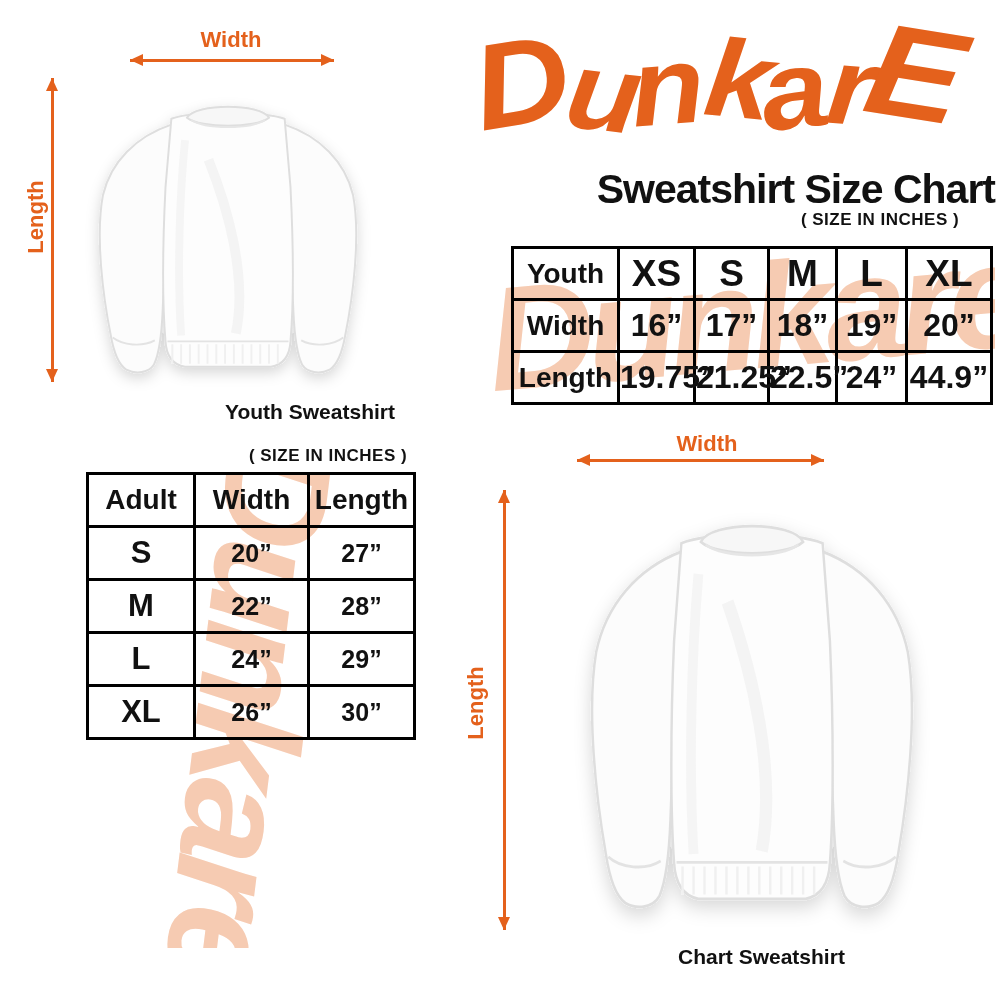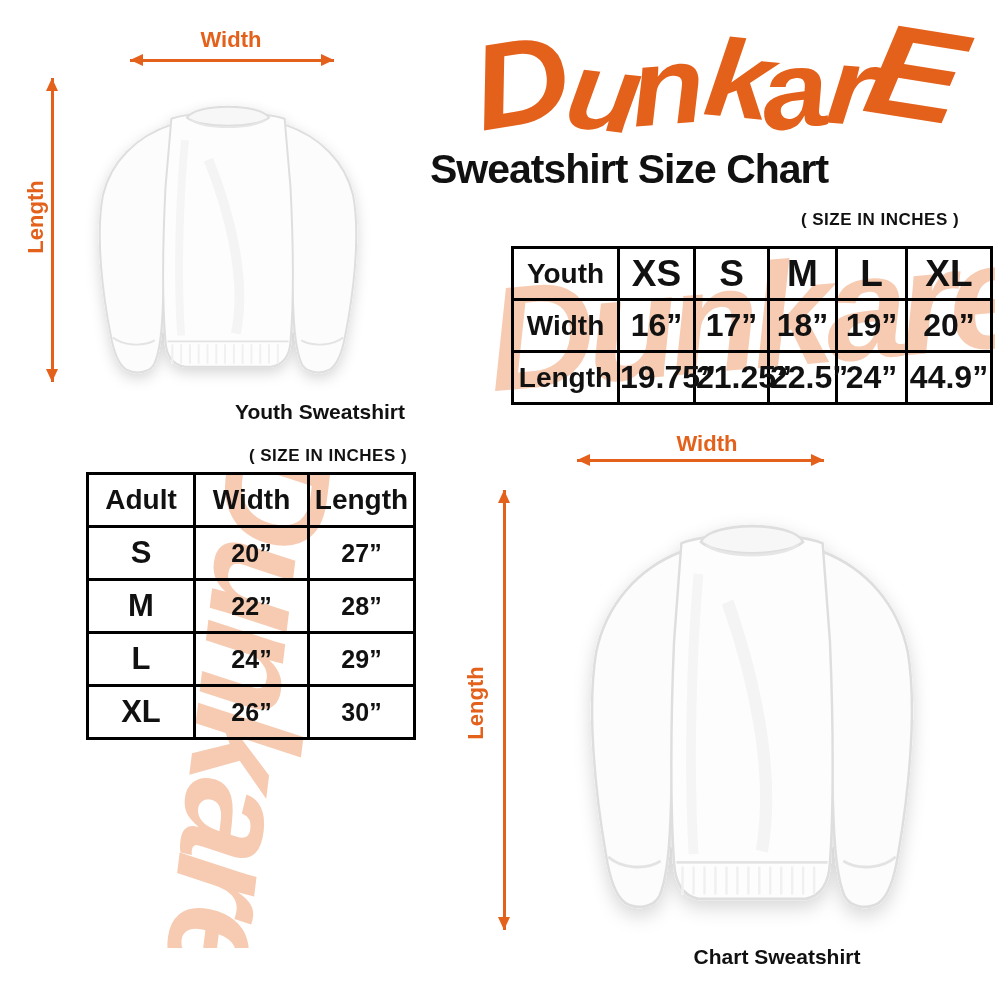--- a/index.html
+++ b/index.html
@@ -24,39 +24,39 @@
     border-top:6.5px solid transparent;border-bottom:6.5px solid transparent;border-left:13px solid var(--accent);}
   .v-arrow{position:absolute;width:3px;background:var(--accent);}
   .v-arrow::before{content:"";position:absolute;top:0;left:-5px;width:0;height:0;
     border-left:6.5px solid transparent;border-right:6.5px solid transparent;border-bottom:13px solid var(--accent);}
   .v-arrow::after{content:"";position:absolute;bottom:0;left:-5px;width:0;height:0;
     border-left:6.5px solid transparent;border-right:6.5px solid transparent;border-top:13px solid var(--accent);}
 
   .dim-label{position:absolute;color:var(--accent);font-weight:700;font-size:22px;text-align:center;line-height:26px;}
   .v-label{transform:rotate(-90deg);transform-origin:center;}
 
-  .caption{position:absolute;font-weight:700;font-size:21px;text-align:center;color:var(--ink);}
+  .caption{position:absolute;font-weight:700;font-size:21px;text-align:left;color:var(--ink);}
   .units-note{position:absolute;font-weight:700;font-size:17px;text-align:center;letter-spacing:.5px;color:var(--ink);}
 
   
   .logo{
     position:absolute;left:430px;top:6px;width:565px;height:150px;
     display:flex;align-items:center;justify-content:center;
     color:var(--accent);font-size:110px;font-weight:700;font-style:italic;
     letter-spacing:-5px;transform:scaleX(1.1);
   }
   .logo-letter{display:inline-block;transform-origin:50% 75%;}
   .logo-letter:nth-child(1){transform:rotate(-10deg) translateY(3px) scale(1.1);}
   .logo-letter:nth-child(2){transform:rotate(7deg) translateY(10px);}
   .logo-letter:nth-child(3){transform:rotate(-5deg) translateY(4px);}
   .logo-letter:nth-child(4){transform:rotate(6deg) translateY(-3px);}
   .logo-letter:nth-child(5){transform:rotate(-7deg) translateY(8px);}
   .logo-letter:nth-child(6){transform:rotate(5deg) translateY(4px);}
   .logo-letter:nth-child(7){transform:rotate(10deg) translateY(-4px) scale(1.18);}
-  .title{position:absolute;left:430px;top:146px;width:565px;text-align:left;
+  .title{position:absolute;left:430px;top:166px;width:565px;text-align:right;
     font-size:41px;font-weight:700;letter-spacing:-1px;color:var(--ink);}
 
   
   .watermark{position:absolute;overflow:hidden;color:var(--watermark);
     font-style:italic;font-weight:700;pointer-events:none;z-index:0;}
   #youth-watermark{left:495px;top:238px;width:500px;height:172px;}
   #youth-watermark .wm-text{position:absolute;left:-8px;top:50%;
     transform:translateY(-54%) rotate(-5deg);font-size:148px;white-space:nowrap;letter-spacing:-8px;}
   #adult-watermark{left:88px;top:474px;width:322px;height:474px;}
   #adult-watermark .wm-text{position:absolute;left:50%;top:50%;

